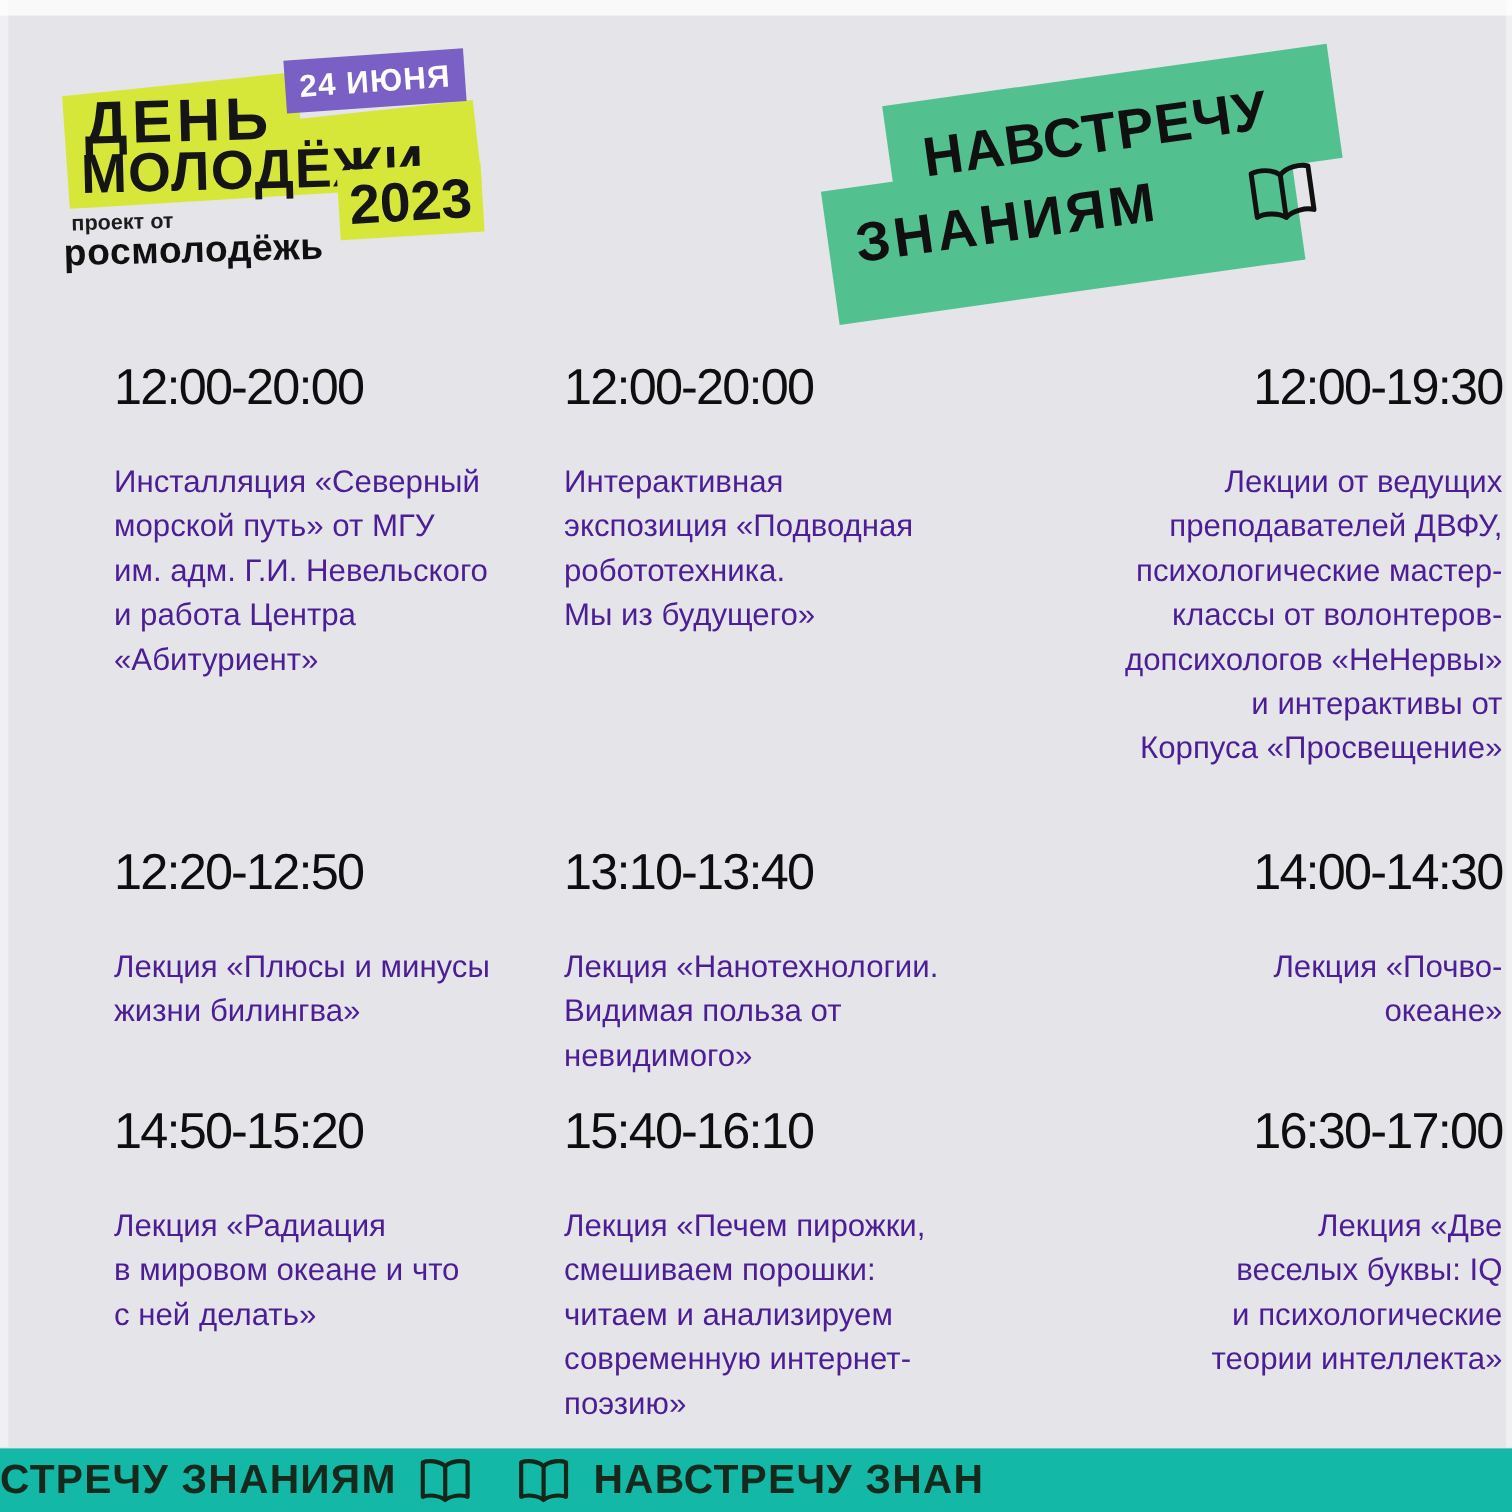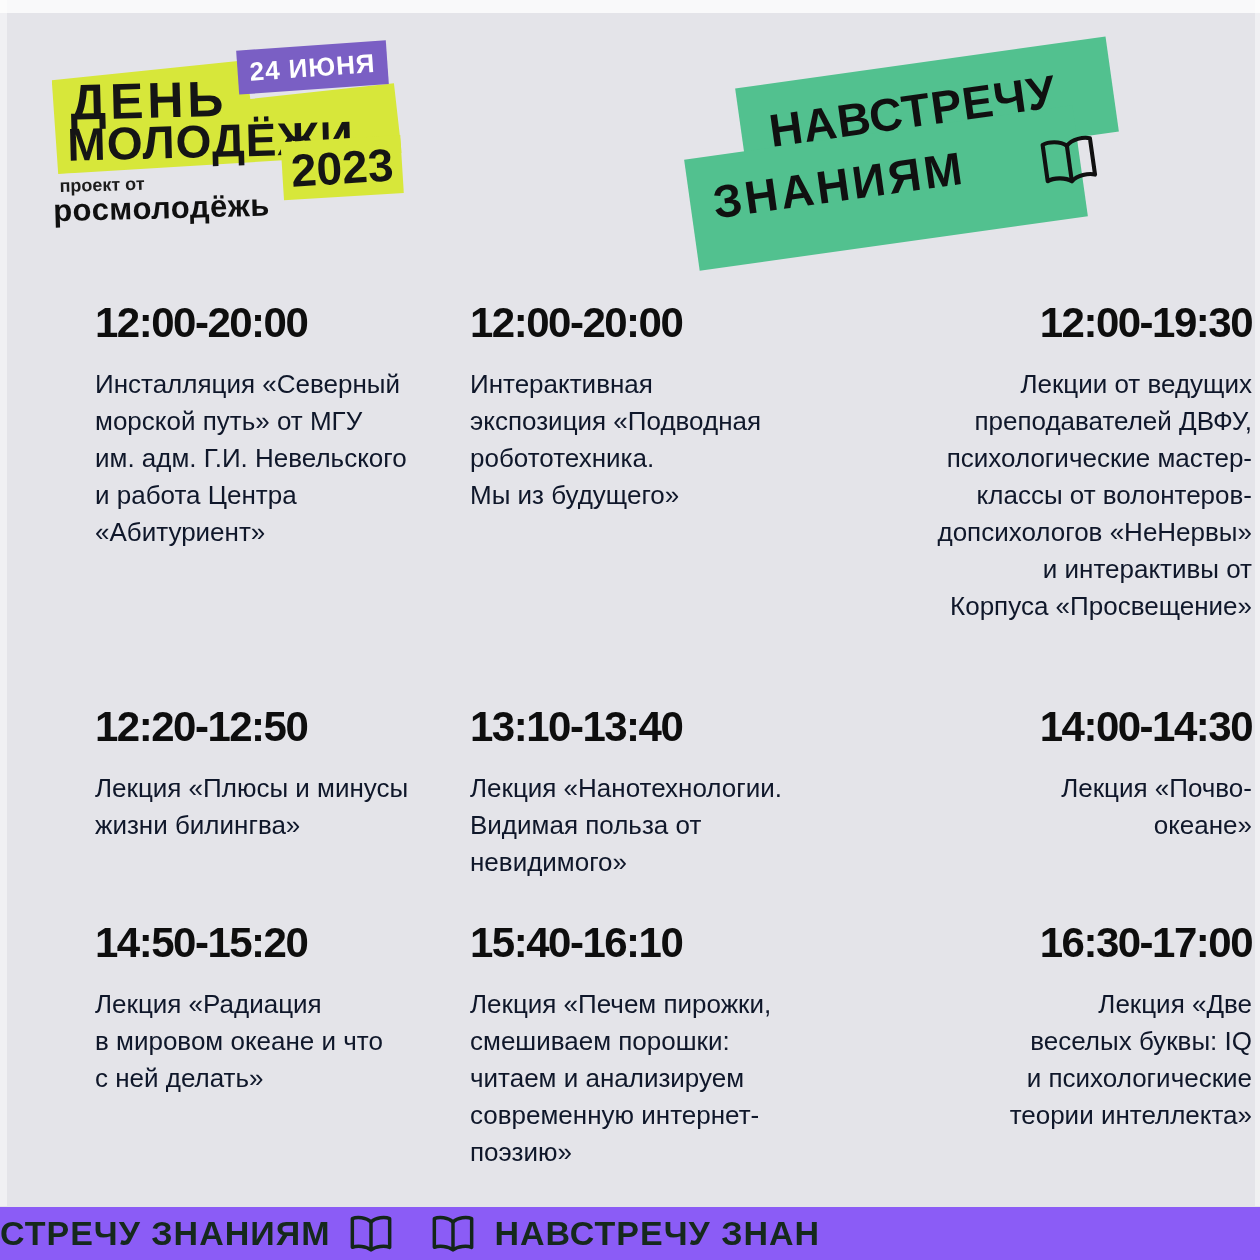--- a/index.html
+++ b/index.html
@@ -47,36 +47,36 @@
   
   .banner{position:absolute;left:688px;top:46px;width:450px;height:210px;}
   .banner .b1{position:absolute;left:52px;top:16px;width:374px;height:96px;background:#52c18f;transform:rotate(-8deg);}
   .banner .b2{position:absolute;left:2px;top:86px;width:392px;height:112px;background:#52c18f;transform:rotate(-8deg);}
   .banner-line1{position:absolute;left:80px;top:42px;font-size:46px;line-height:1;font-weight:800;letter-spacing:1px;color:#101010;transform:rotate(-8deg);}
   .banner-line2{position:absolute;left:24px;top:116px;font-size:46px;line-height:1;font-weight:800;letter-spacing:3px;color:#101010;transform:rotate(-8deg);}
   .banner-book{position:absolute;left:352px;top:88px;width:58px;height:54px;color:#101010;transform:rotate(-8deg);}
 
   
   .cell{position:absolute;}
-  .cell .time{font-size:42px;line-height:1.05;font-weight:700;letter-spacing:-1.5px;color:#0e0e0e;}
+  .cell .time{font-size:42px;line-height:1.05;font-weight:400;letter-spacing:-1.5px;color:#0e0e0e;}
   .cell .desc{
-    margin-top:21px;font-size:26px;line-height:37px;font-weight:400;
-    color:#0f172a;white-space:pre-line;
+    margin-top:38px;font-size:26px;line-height:37px;font-weight:400;
+    color:#4c1d95;white-space:pre-line;
   }
   .c0{left:95px;width:372px;}
   .c1{left:470px;width:382px;}
   .c2{left:858px;width:394px;text-align:right;}
   .r0{top:301px;}
   .r1{top:705px;}
   .r2{top:921px;}
 
   
   .ticker{
     position:absolute;left:0;bottom:0;width:1260px;height:53px;
-    background:#8b5cf6;color:#16291d;
+    background:#14b8a6;color:#16291d;
     display:flex;align-items:center;
     font-size:34px;font-weight:800;letter-spacing:1px;
     white-space:nowrap;overflow:hidden;
   }
   .ticker .seg{flex:0 0 auto;}
   .ticker .book{width:46px;height:40px;margin:0 18px;flex:0 0 auto;color:#132619;}
 
   svg.bookglyph{display:block;width:100%;height:100%;}
 </style>
 </head>

